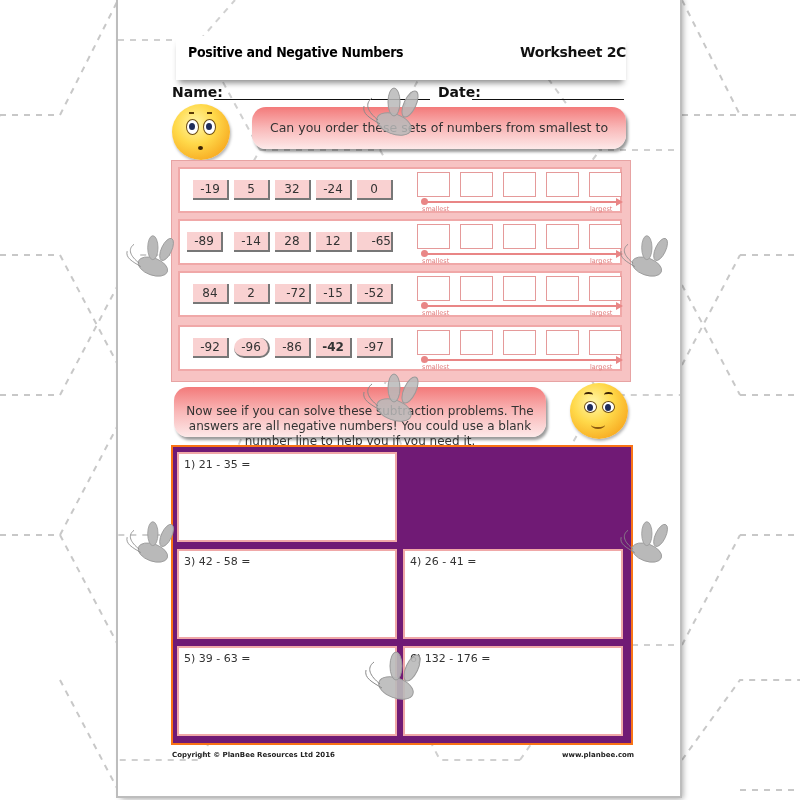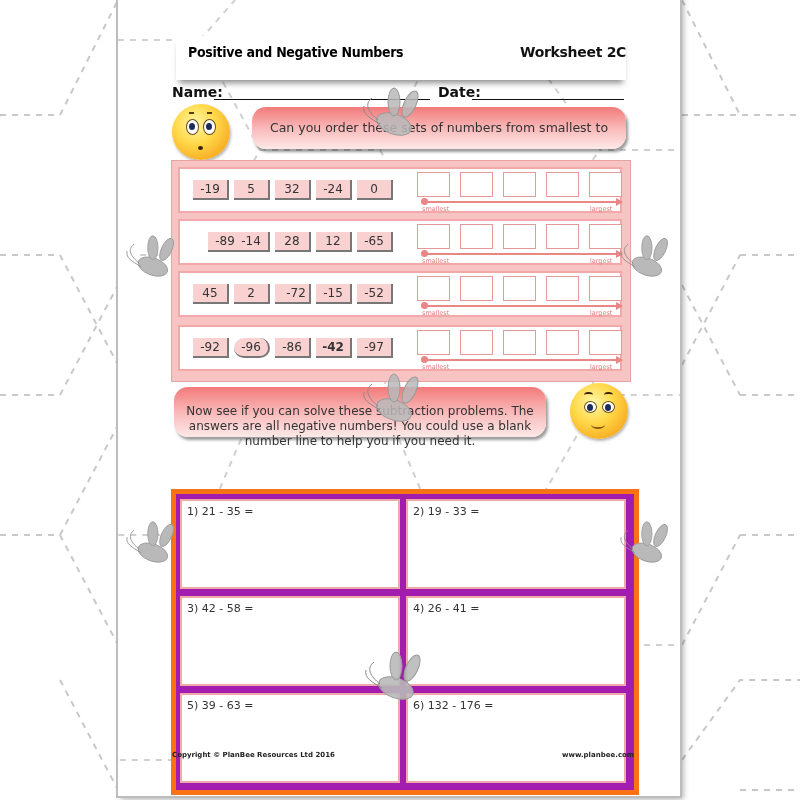--- a/index.html
+++ b/index.html
@@ -48,21 +48,21 @@
     border-right:2px solid #777; border-bottom:2px solid #777; box-sizing:border-box;
     font-size:12px; text-align:center; line-height:18px; color:#333;
   }
   .ans-box { position:absolute; top:3px; width:33px; height:25px; border:1px solid #e59a9a; box-sizing:border-box; background:#fff; }
   .arrow-line { position:absolute; left:244px; top:32px; width:196px; height:2px; background:#e98686; }
   .arrow-dot { position:absolute; left:241px; top:29px; width:7px; height:7px; border-radius:50%; background:#e98686; }
   .arrow-head { position:absolute; left:436px; top:29px; width:0; height:0; border-left:7px solid #e98686; border-top:4px solid transparent; border-bottom:4px solid transparent; }
   .lbl-small { position:absolute; left:242px; top:36px; font-size:6.5px; color:#e07a7a; }
   .lbl-large { position:absolute; left:410px; top:36px; font-size:6.5px; color:#e07a7a; }
 
-  .prob-panel { position:absolute; left:171px; top:445px; width:458px; height:296px; background:#a21caf; border:5px solid #f97316;margin-top:44px; }
+  .prob-panel { position:absolute; left:171px; top:445px; width:458px; height:296px; background:#701a75; border:2px solid #f97316; }
   .prob-cell { position:absolute; width:220px; height:90px; background:#fff; border:2px solid #f0a8a8; box-sizing:border-box; }
   .prob-text { position:absolute; left:5px; top:4px; font-size:11px; color:#333; }
 
   .footer-left { position:absolute; left:172px; top:751px; font-size:7px; font-weight:bold; color:#222; }
   .footer-right { position:absolute; left:562px; top:751px; font-size:7px; font-weight:bold; color:#222; }
   .bee { position:absolute; }
 </style>
 </head>
 <body>
 
@@ -151,38 +151,38 @@
     <div class="ans-box" style="left:323px;"></div>
     <div class="ans-box" style="left:366px;"></div>
     <div class="ans-box" style="left:409px;"></div>
     <div class="arrow-dot"></div>
     <div class="arrow-line"></div>
     <div class="arrow-head"></div>
     <div class="lbl-small">smallest</div>
     <div class="lbl-large">largest</div>
   </div>
   <div class="order-row" style="top:58px;">
-    <div class="num-card" style="left:28px;">-89</div>
+    <div class="num-card" style="left:7px;">-89</div>
     <div class="num-card" style="left:54px;">-14</div>
     <div class="num-card" style="left:95px;">28</div>
     <div class="num-card" style="left:136px;">12</div>
-    <div class="num-card" style="left:177px;">-65</div>
+    <div class="num-card" style="left:177px;text-align:right;">-65</div>
     <div class="ans-box" style="left:237px;"></div>
     <div class="ans-box" style="left:280px;"></div>
     <div class="ans-box" style="left:323px;"></div>
     <div class="ans-box" style="left:366px;"></div>
     <div class="ans-box" style="left:409px;"></div>
     <div class="arrow-dot"></div>
     <div class="arrow-line"></div>
     <div class="arrow-head"></div>
     <div class="lbl-small">smallest</div>
     <div class="lbl-large">largest</div>
   </div>
   <div class="order-row" style="top:110px;">
-    <div class="num-card" style="left:13px;">45</div>
+    <div class="num-card" style="left:13px;">84</div>
     <div class="num-card" style="left:54px;">2</div>
     <div class="num-card" style="left:95px;padding-left:8px;">-72</div>
     <div class="num-card" style="left:136px;">-15</div>
     <div class="num-card" style="left:177px;">-52</div>
     <div class="ans-box" style="left:237px;"></div>
     <div class="ans-box" style="left:280px;"></div>
     <div class="ans-box" style="left:323px;"></div>
     <div class="ans-box" style="left:366px;"></div>
     <div class="ans-box" style="left:409px;"></div>
     <div class="arrow-dot"></div>
@@ -221,23 +221,20 @@
   <div class="eye" style="left:32px; top:18px; height:10px;">
       <div class="pupil" style="top:2px;"></div>
     </div>
   <div style="position:absolute; left:21px; top:38px; width:14px; height:6px; border-bottom:2px solid #8a5a10; border-radius:50%;"></div>
 </div>
 
 <div class="prob-panel">
   <div class="prob-cell" style="left:4px; top:5px;">
     <div class="prob-text">1) 21 - 35 =</div>
   </div>
-  <div class="prob-cell" style="left:230px; top:5px;">
-    <div class="prob-text">2) 19 - 33 =</div>
-  </div>
   <div class="prob-cell" style="left:4px; top:102px;">
     <div class="prob-text">3) 42 - 58 =</div>
   </div>
   <div class="prob-cell" style="left:230px; top:102px;">
     <div class="prob-text">4) 26 - 41 =</div>
   </div>
   <div class="prob-cell" style="left:4px; top:199px;">
     <div class="prob-text">5) 39 - 63 =</div>
   </div>
   <div class="prob-cell" style="left:230px; top:199px;">

